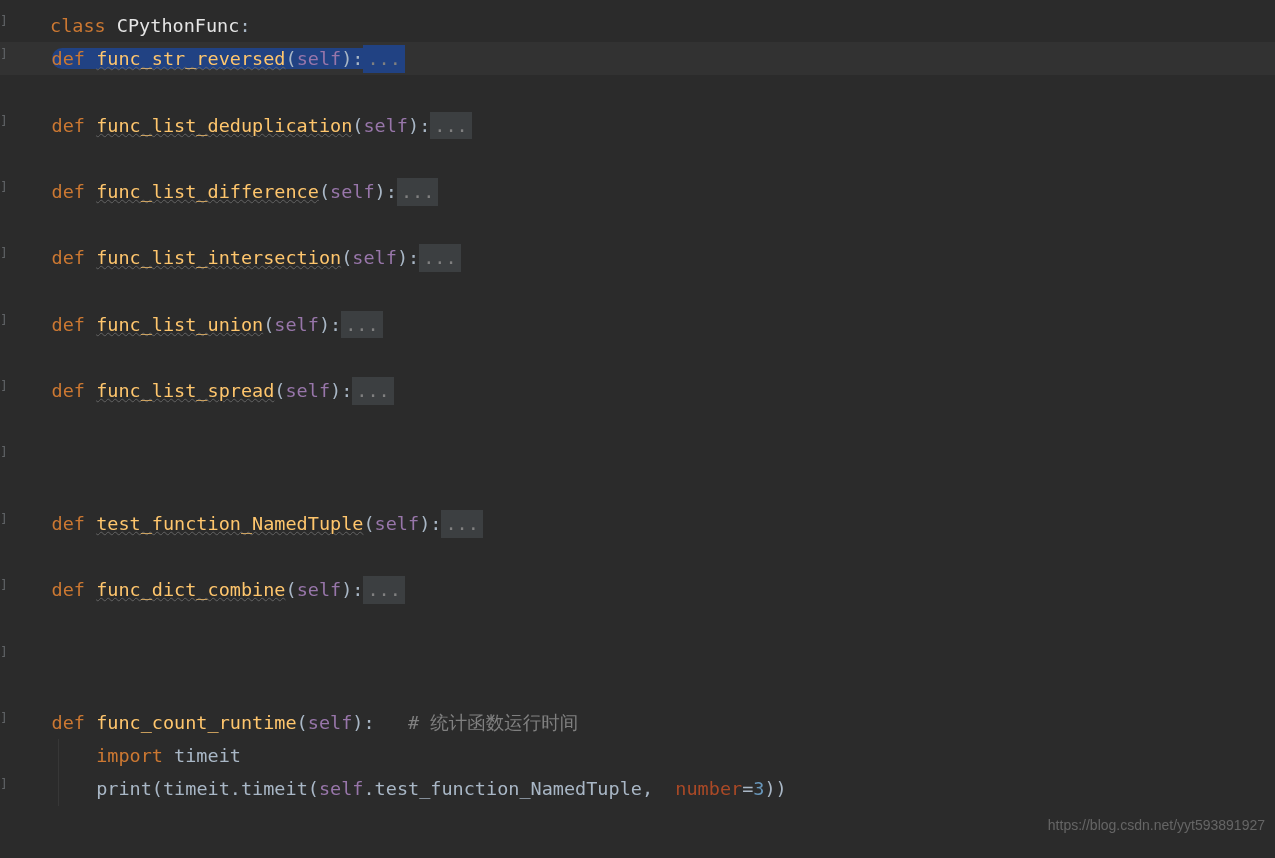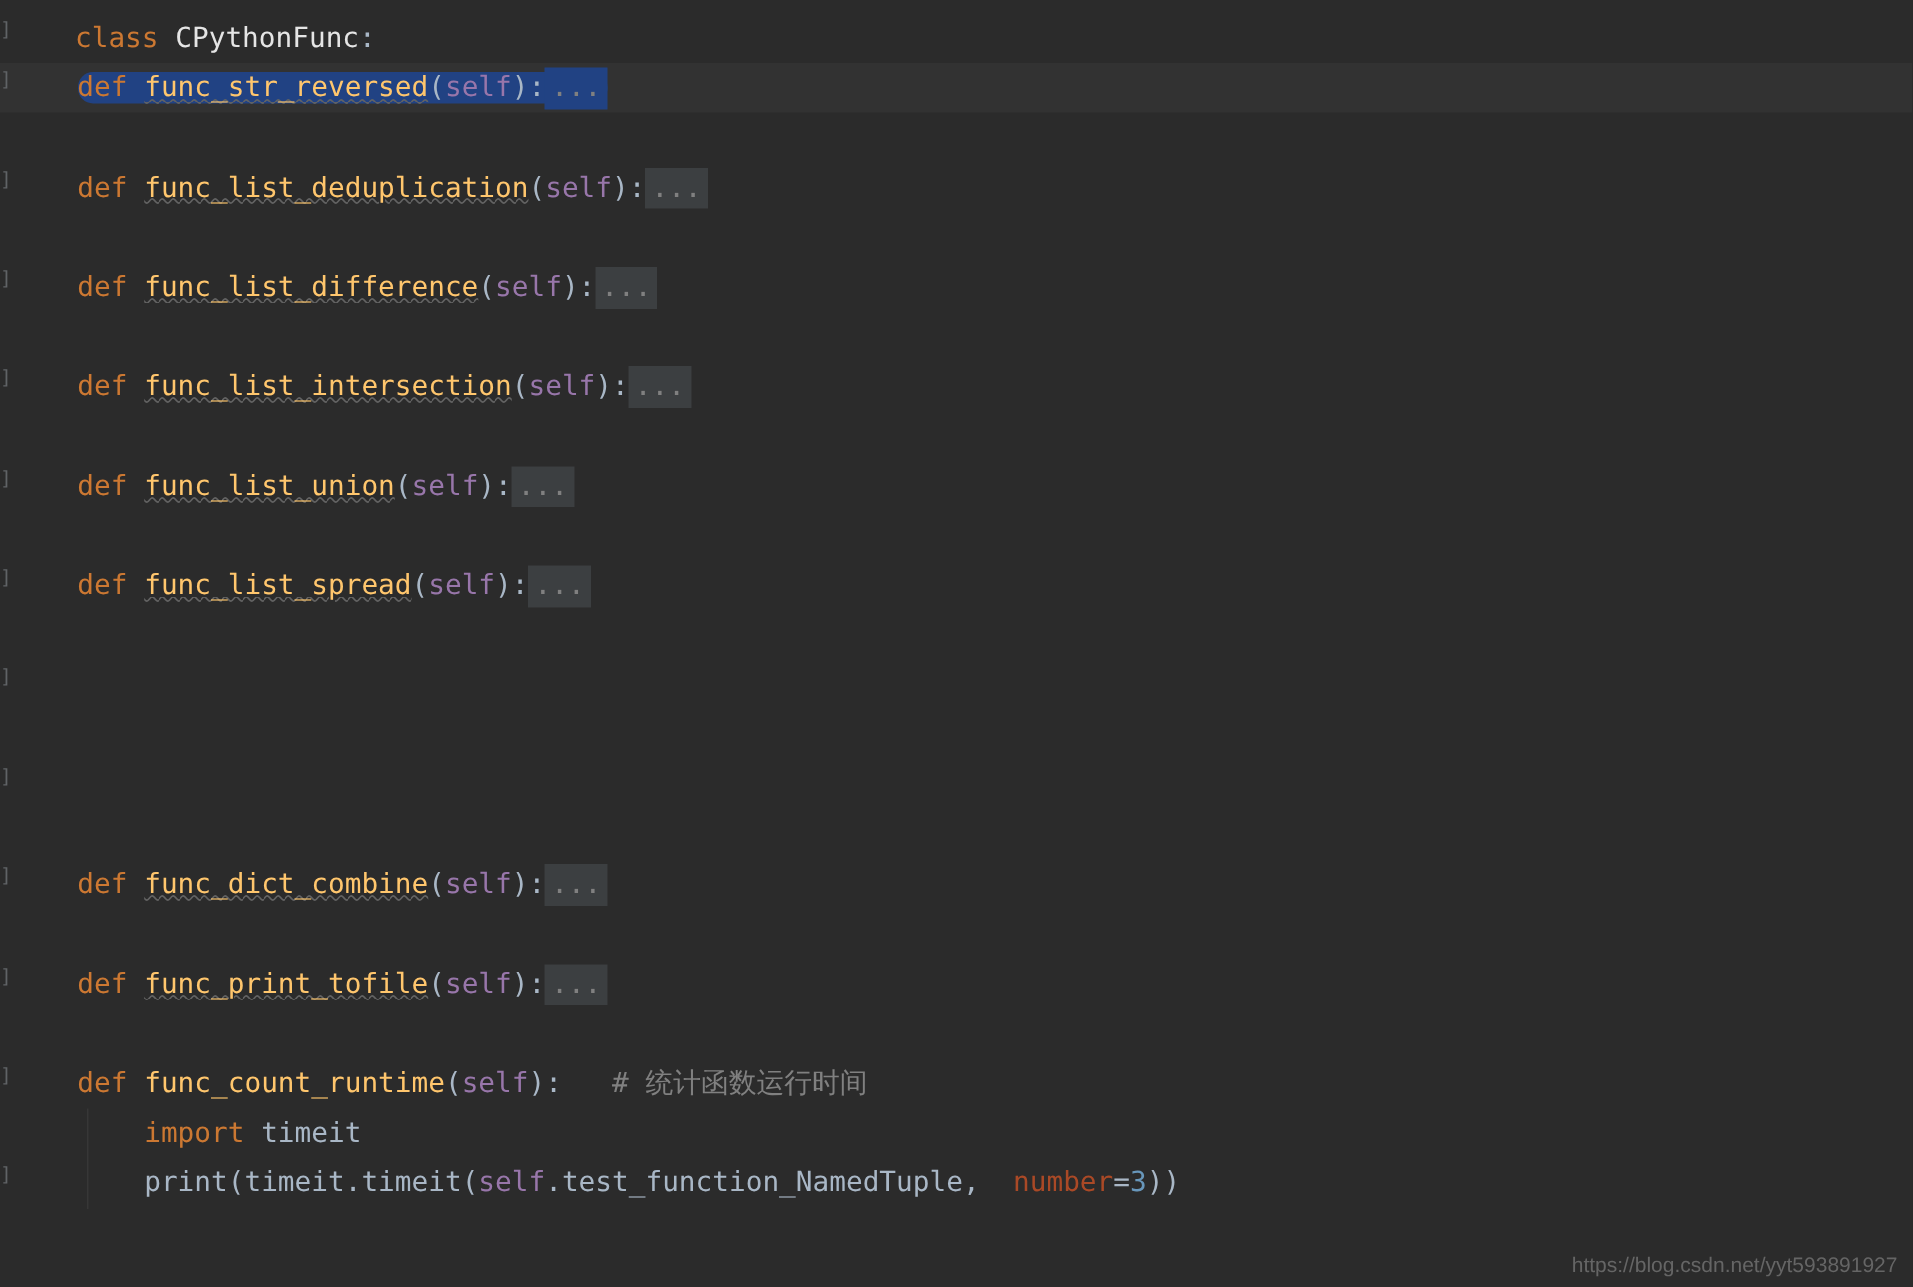--- a/index.html
+++ b/index.html
@@ -64,21 +64,21 @@
     border-radius: 10px;
   }
   .indent-guide {
     border-left: 1px solid #373737;
     display: inline-block;
     height: 33.2px;
     position: absolute;
   }
   .watermark {
     position: absolute;
-    bottom: 2px;
+    bottom: 20px;
     right: 10px;
     color: #8c8c8c;
     font-size: 14px;
     font-family: Arial, sans-serif;
     opacity: 0.6;
   }
 </style>
 </head>
 <body>
 
@@ -132,34 +132,34 @@
   <div class="line"><span class="gutter-marker"></span></div>
 
   <div class="line">
     <span class="gutter-marker">]</span>
   </div>
 
   <div class="line"><span class="gutter-marker"></span></div>
 
   <div class="line">
     <span class="gutter-marker">]</span>
+    <span class="code">    <span class="def">def</span> <span class="fname squiggly">test_function_NamedTuple</span><span class="paren">(</span><span class="self">self</span><span class="paren">)</span><span class="colon">:</span><span class="fold">...</span></span>
   </div>
 
   <div class="line"><span class="gutter-marker"></span></div>
 
   <div class="line">
     <span class="gutter-marker">]</span>
     <span class="code">    <span class="def">def</span> <span class="fname squiggly">func_dict_combine</span><span class="paren">(</span><span class="self">self</span><span class="paren">)</span><span class="colon">:</span><span class="fold">...</span></span>
   </div>
 
   <div class="line"><span class="gutter-marker"></span></div>
 
   <div class="line">
     <span class="gutter-marker">]</span>
-    <span class="code">    <span class="def">def</span> <span class="fname squiggly">func_print_tofile</span><span class="paren">(</span><span class="self">self</span><span class="paren">)</span><span class="colon">:</span><span class="fold">...</span></span>
   </div>
 
   <div class="line"><span class="gutter-marker"></span></div>
 
   <div class="line">
     <span class="gutter-marker">]</span>
     <span class="code">    <span class="def">def</span> <span class="fname">func_count_runtime</span><span class="paren">(</span><span class="self">self</span><span class="paren">)</span><span class="colon">:</span>   <span class="comment"># 统计函数运行时间</span></span>
   </div>
 
   <div class="line">

